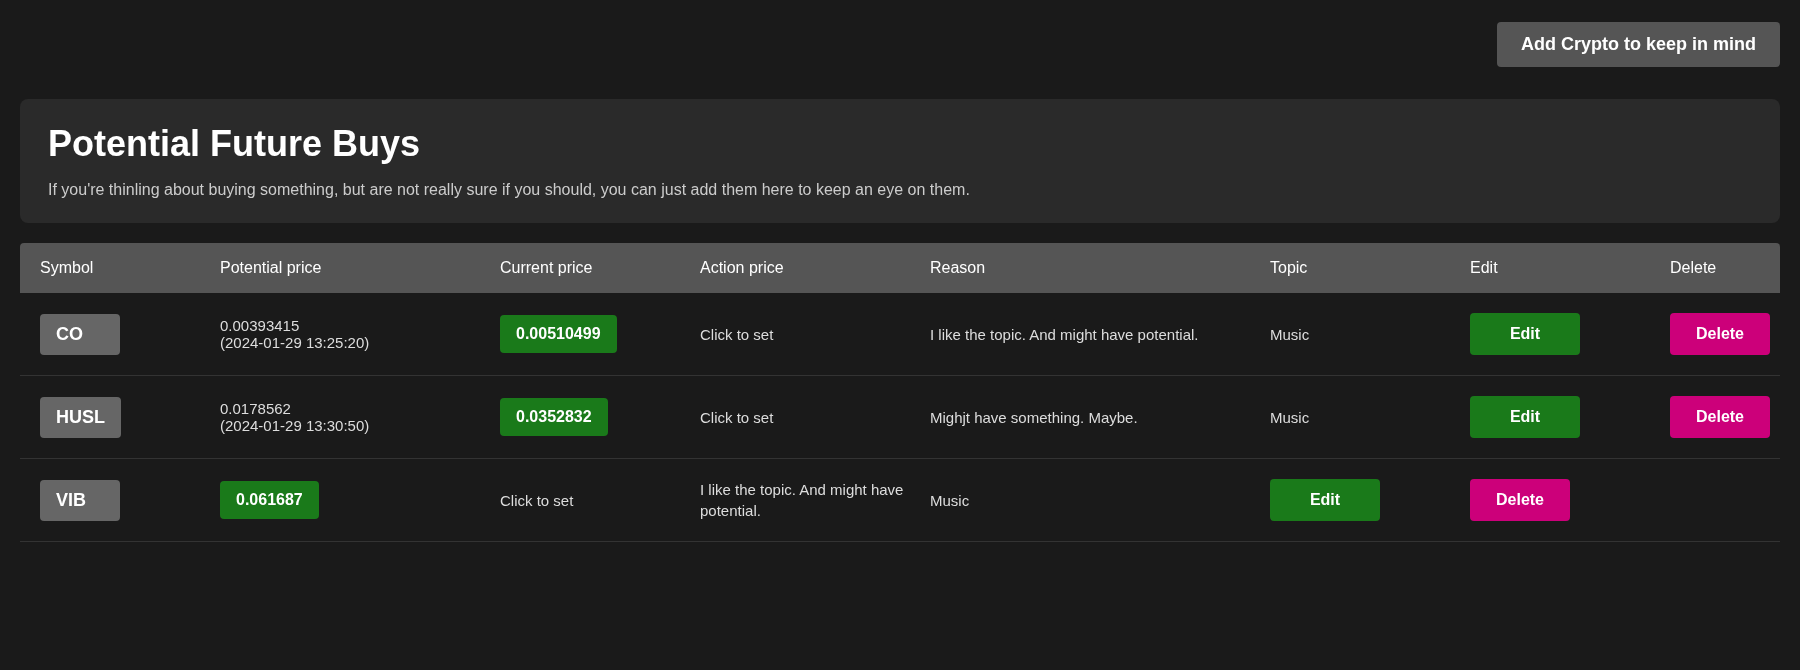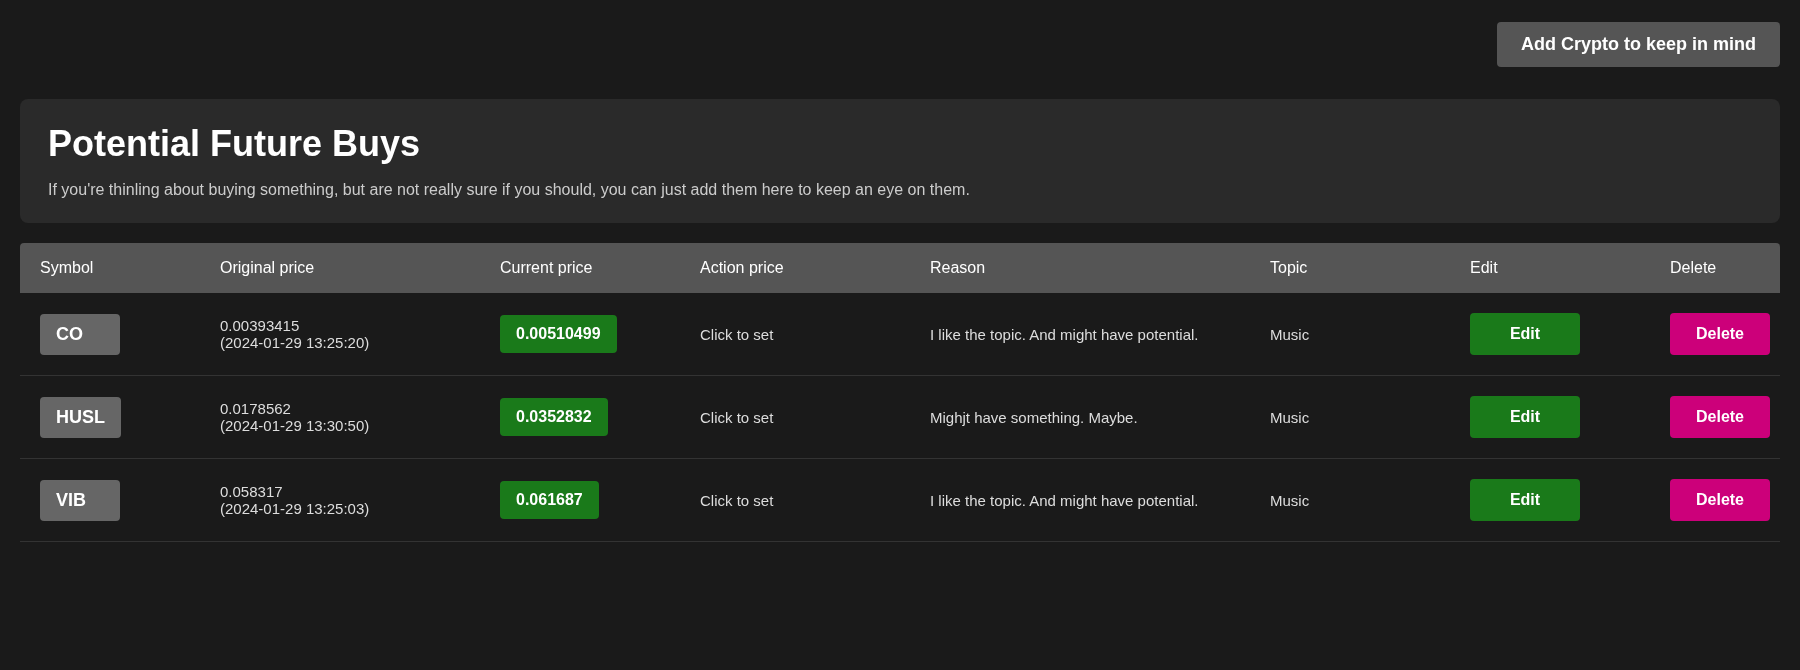--- a/index.html
+++ b/index.html
@@ -150,21 +150,21 @@
 </div>
 
 <div class="header-section">
   <div class="page-title">Potential Future Buys</div>
   <div class="page-description">If you're thinling about buying something, but are not really sure if you should, you can just add them here to keep an eye on them.</div>
 </div>
 
 <div class="table-container">
   <div class="table-header">
     <div class="table-header-cell">Symbol</div>
-    <div class="table-header-cell">Original price</div>
+    <div class="table-header-cell">Potential price</div>
     <div class="table-header-cell">Current price</div>
     <div class="table-header-cell">Action price</div>
     <div class="table-header-cell">Reason</div>
     <div class="table-header-cell">Topic</div>
     <div class="table-header-cell">Edit</div>
     <div class="table-header-cell">Delete</div>
   </div>
 
   <div id="table-body">
       <div class="table-row">
@@ -207,24 +207,20 @@
     </div>
     <div>
       <button class="delete-btn">Delete</button>
     </div>
   </div>
       <div class="table-row">
     <div>
       <span class="symbol-badge">VIB</span>
     </div>
     <div>
-      <div class="original-price">0.058317</div>
-      <div class="original-price date">(2024-01-29 13:25:03)</div>
-    </div>
-    <div>
       <span class="current-price-badge">0.061687</span>
     </div>
     <div class="action-price">Click to set</div>
     <div class="reason-text">I like the topic. And might have potential.</div>
     <div class="topic-text">Music</div>
     <div>
       <button class="edit-btn">Edit</button>
     </div>
     <div>
       <button class="delete-btn">Delete</button>

